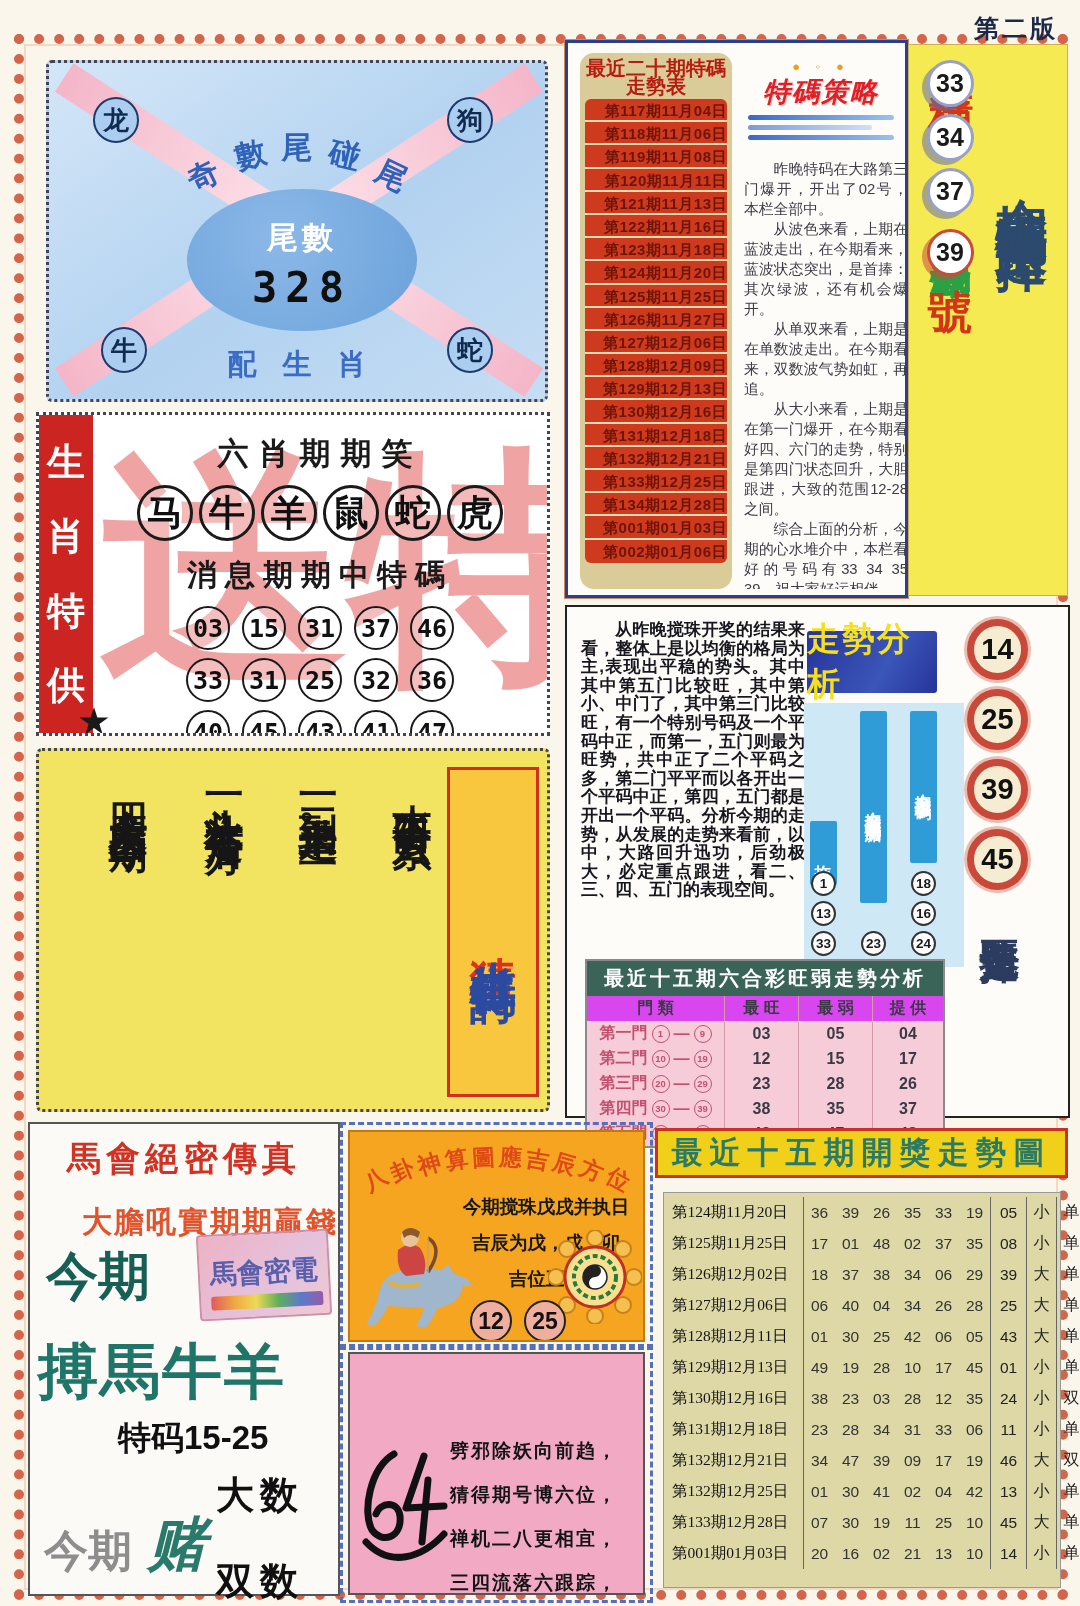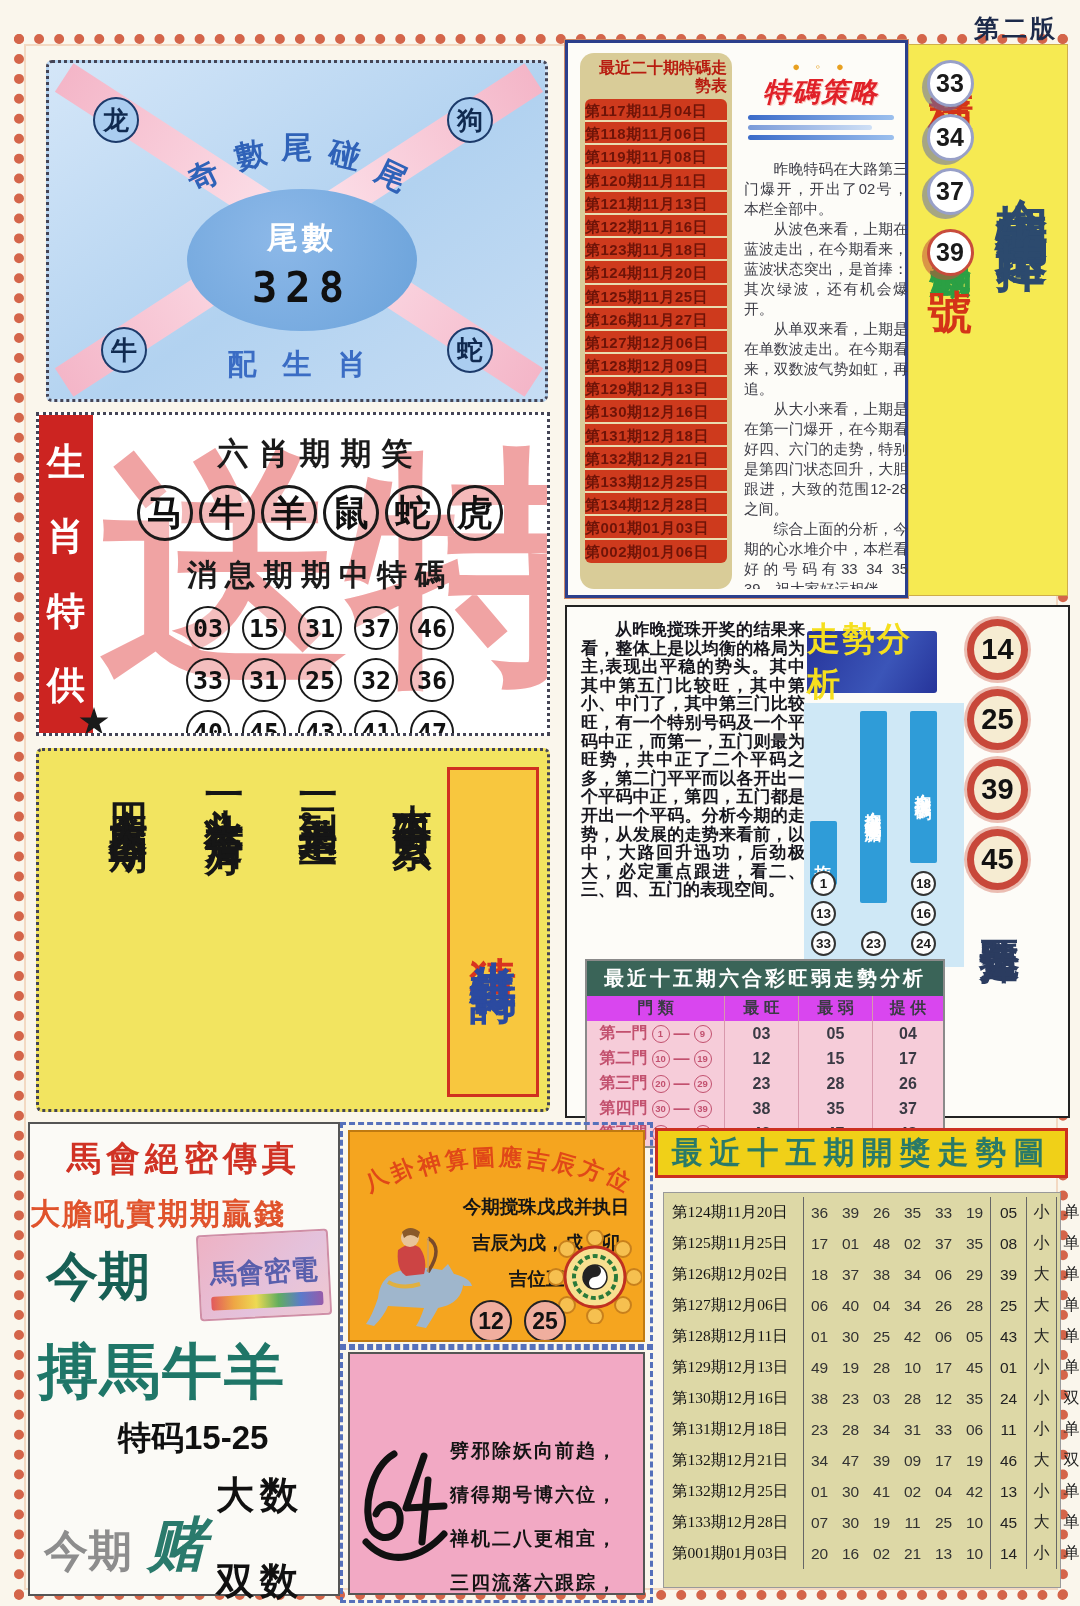--- a/index.html
+++ b/index.html
@@ -38,22 +38,22 @@
   
   #poem{left:36px;top:748px;width:514px;height:364px;border:3px dotted #445;background:#f2e460;border-radius:6px}
   .poem-col{position:absolute;top:22px;writing-mode:vertical-rl;text-orientation:upright;font-size:39px;font-weight:bold;color:#161616;letter-spacing:5px;font-family:"Liberation Serif",serif}
   #poem-titlebox{position:absolute;left:408px;top:16px;width:92px;height:330px;background:#f8c73e;border:3px solid #d03020;display:flex;align-items:center;justify-content:center}
   #poem-title{writing-mode:vertical-rl;text-orientation:upright;font-size:46px;font-weight:bold;color:#2b4aa0;letter-spacing:4px;font-family:"Liberation Serif",serif}
   #poem-title .red{color:#d83420}
 
   
   #topright{left:565px;top:40px;width:343px;height:558px;background:#fdfcf8;border:3px solid #2b3f8c;box-shadow:0 0 0 1px #c86}
   #trend{position:absolute;left:12px;top:10px;width:152px;height:536px;background:#d9cc98;border-radius:14px;padding:4px 5px}
-  #trend-title{font-size:16px;font-weight:bold;color:#b81c10;text-align:right;line-height:18px;padding:2px 0 4px}
-  .trend-cell{height:23.2px;line-height:23.2px;text-align:left;background:#ce3a1d;color:#6e1408;font-weight:bold;font-size:15px;border-bottom:2px solid #e9dcb0;letter-spacing:.5px}
+  #trend-title{font-size:20px;font-weight:bold;color:#b81c10;text-align:center;line-height:18px;padding:2px 0 4px}
+  .trend-cell{height:23.2px;line-height:23.2px;text-align:right;background:#ce3a1d;color:#6e1408;font-weight:bold;font-size:15px;border-bottom:2px solid #e9dcb0;letter-spacing:.5px}
   .trend-cell:first-child{border-radius:6px 6px 0 0}.trend-cell:last-child{border-radius:0 0 6px 6px;border-bottom:none}
   #strategy-logo{position:absolute;left:172px;top:16px;width:162px;height:92px}
   #logo-text{font-size:27px;font-weight:bold;font-style:italic;color:#e02028;text-align:center;letter-spacing:2px;text-shadow:1px 1px 0 #f8c0b8}
   .logo-bar{height:5px;border-radius:3px;background:linear-gradient(to right,#3a6ac8,#9cc0ee);margin:5px 8px 0}
   .logo-bar.b2{margin-right:30px;background:linear-gradient(to right,#7a9ad8,#cfe0f6)}
   .logo-dots{text-align:center;color:#e8a020;font-size:13px;letter-spacing:6px}
   #strategy-text{position:absolute;left:176px;top:116px;width:164px;height:430px;overflow:hidden}
   #strategy-text p{font-size:14.8px;line-height:20px;color:#3c3c46;text-indent:2em;font-weight:500;text-align:justify}
 
   
@@ -84,21 +84,21 @@
   .str-row.head{background:#d946ef;color:#4a5a6a;font-weight:bold;font-size:17px}
   .str-row>div{padding:2px 0;text-align:center;font-size:16px;font-weight:bold;color:#3a3a44;border-right:1px solid #d898ac;display:flex;align-items:center;justify-content:center;gap:4px}
   .str-row>div:last-child{border-right:none}
   .door{color:#c2506e}
   .rng{width:18px;height:18px;border:1.5px solid #c2506e;border-radius:50%;font-size:9.5px;display:inline-flex;align-items:center;justify-content:center;color:#c2506e;font-weight:bold}
   .dash{color:#c2506e;font-weight:bold}
 
   
   #secret{left:28px;top:1122px;width:312px;height:474px;background:#fbfaf6;border:2px solid #555}
   #sec-t1{text-align:center;margin-top:12px;font-size:34px;font-weight:bold;color:#d03224;letter-spacing:5px;font-family:"Liberation Serif",serif}
-  #sec-t2{text-align:left;margin-top:12px;font-size:30px;font-weight:bold;color:#e0532c;letter-spacing:2px;font-family:"Liberation Serif",serif}
+  #sec-t2{text-align:right;margin-top:20px;font-size:30px;font-weight:bold;color:#e0532c;letter-spacing:2px;font-family:"Liberation Serif",serif}
   #sec-now{position:absolute;left:16px;top:118px;font-size:52px;font-weight:bold;color:#175f54;font-family:"Liberation Serif",serif}
   #stamp{position:absolute;left:168px;top:108px;width:132px;height:86px;transform:rotate(-3deg);background:linear-gradient(135deg,#eeb2c4,#e4c2dc 60%,#f0c8d0);border:2px solid #cf8ea6;border-radius:4px;overflow:hidden}
   #stamp .rbow{position:absolute;left:10px;bottom:8px;width:112px;height:14px;background:linear-gradient(to right,#e04040,#f0a020,#f0e030,#40a840,#3868c8,#8040a0);opacity:.8;border-radius:3px}
   #stamp .txt{position:absolute;left:0;top:20px;width:100%;text-align:center;font-size:27px;font-weight:bold;color:#4a55a8;opacity:.9;font-family:"Liberation Serif",serif}
   #sec-bet{position:absolute;left:8px;top:208px;font-size:60px;font-weight:bold;color:#1f7668;letter-spacing:2px;font-family:"Liberation Serif",serif}
   #sec-special{position:absolute;left:88px;top:292px;font-size:33px;font-weight:bold;color:#101010}
   #sec-big{position:absolute;left:186px;top:346px;font-size:38px;font-weight:bold;color:#101010;letter-spacing:6px}
   #sec-now2{position:absolute;left:14px;top:398px;font-size:44px;font-weight:bold;color:#8d8d8d;font-family:"Liberation Serif",serif}
   #sec-du{position:absolute;left:118px;top:382px;font-size:58px;font-weight:bold;font-style:italic;color:#2a7a6c;font-family:"Liberation Serif",serif}
   #sec-double{position:absolute;left:186px;top:432px;font-size:38px;font-weight:bold;color:#101010;letter-spacing:6px}

